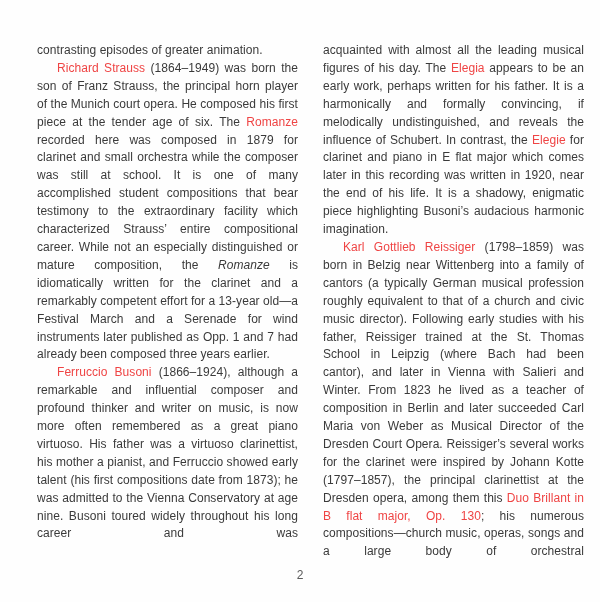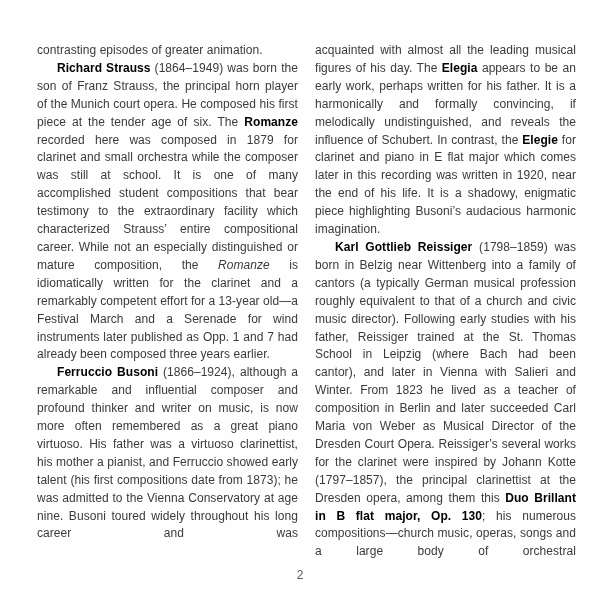--- a/index.html
+++ b/index.html
@@ -15,41 +15,41 @@
     background: #fefefe;
     font-family: "Liberation Sans", "DejaVu Sans", sans-serif;
     color: #3a3a3a;
     overflow: hidden;
   }
   .columns {
     position: absolute;
     top: 42px;
     left: 37px;
     display: flex;
-    gap: 17px;
+    gap: 25px;
   }
   .col {
     width: 261px;
     text-align: justify;
     font-size: 12px;
     line-height: 17.9px;
     letter-spacing: 0.05px;
   }
   .col p {
     margin: 0;
     padding: 0;
   }
   .col p.indent {
     text-indent: 20px;
   }
   
   .col p.cont {
     text-align-last: justify;
   }
-  .b { font-weight: bold; color: #000000; }
+  .b { font-weight: normal; color: #ef4444; }
   .i { font-style: italic; }
   .footer {
     position: absolute;
     left: 0;
     right: 0;
     top: 568px;
     text-align: center;
     font-size: 12px;
     color: #5a5a5a;
   }

